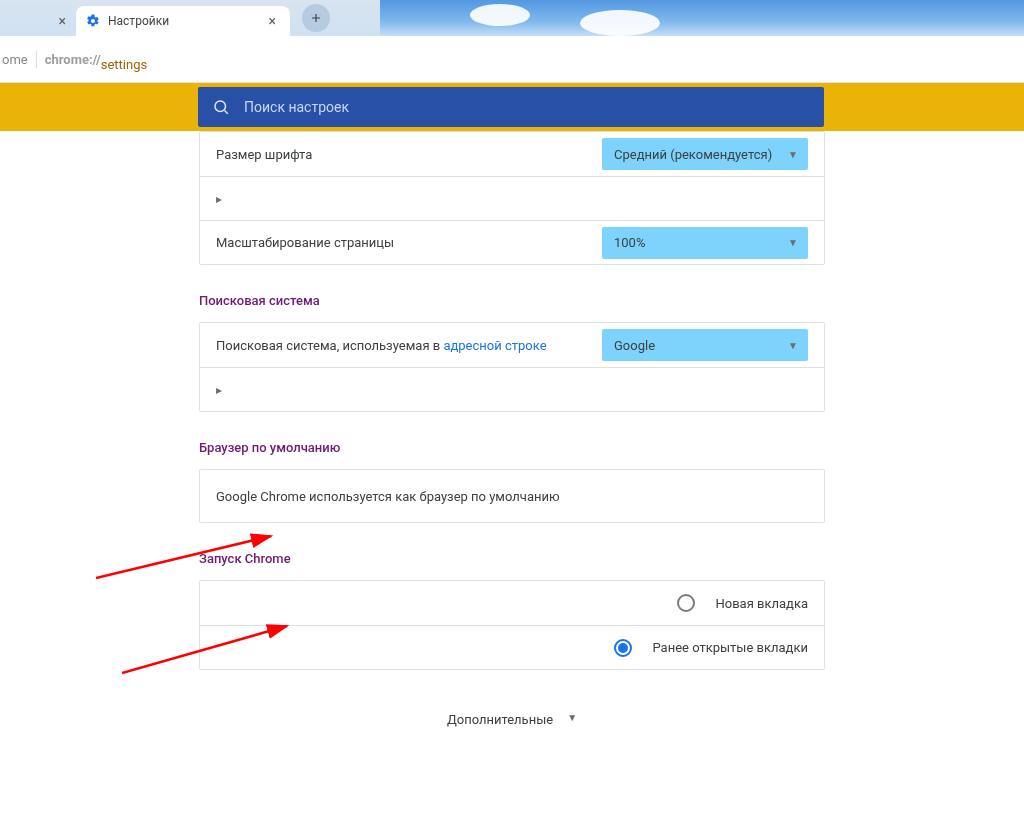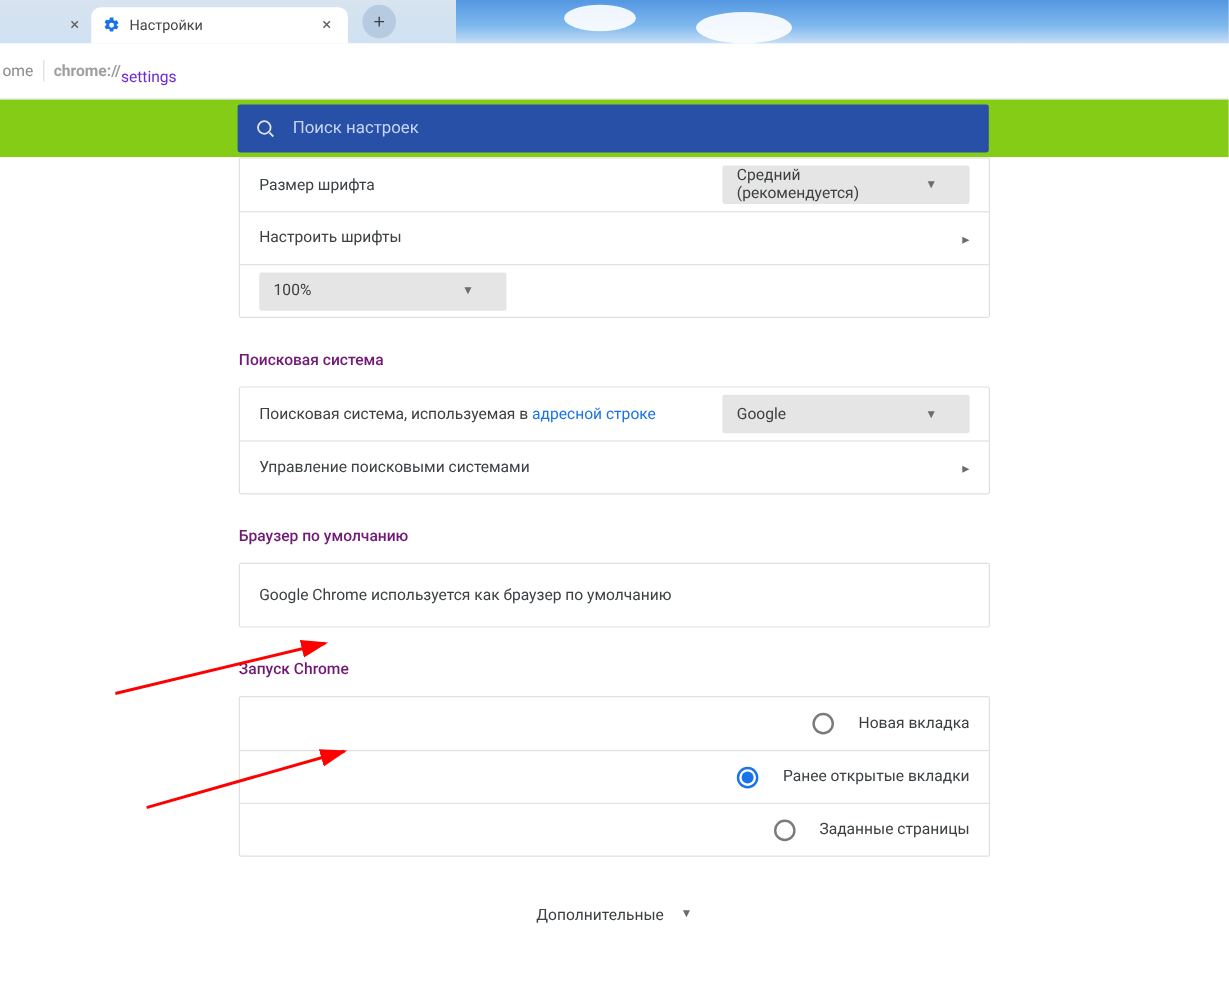--- a/index.html
+++ b/index.html
@@ -14,40 +14,40 @@
     .tab.active { background:#fff; border-radius:8px 8px 0 0; min-width:214px; }
     .tab .close-x { margin-left:auto; margin-right:4px; font-size:14px; color:#5e5e5e; line-height:1; }
     .tab.inactive .close-x { margin:0; }
     .tab .gear-icon { color:#1a73e8; display:flex; margin-right:8px; }
     .new-tab { width:28px; height:28px; border-radius:50%; background:#b6cbe0; display:flex; align-items:center; justify-content:center; margin-left:12px; align-self:center; color:#3c4043; font-size:18px; position:relative; z-index:2;}
     
     .addr-bar { height:47px; background:#fff; border-bottom:1px solid #e6e6e6; display:flex; align-items:center; font-size:13px; color:#5a5a5a; padding-left:2px;}
     .addr-bar .seg { color:#888; }
     .addr-bar .divider { width:1px; height:18px; background:#ddd; margin:0 8px; }
     .addr-bar .path-muted { color:#9e9e9e;font-weight:bold; }
-    .addr-bar .path-dark { color:#6d28d9;margin-top:11px; }
+    .addr-bar .path-dark { color:#a16207;margin-top:11px; }
 
     
-    .page-header { height:48px; background:#84cc16; display:flex; align-items:center; justify-content:center; }
+    .page-header { height:48px; background:#eab308; display:flex; align-items:center; justify-content:center; }
     .search-box { width:626px; height:40px; background:#2850a7; border-radius:2px; display:flex; align-items:center; padding:0 14px; margin-left:-2px;}
     .search-box input { flex:1; background:transparent; border:none; outline:none; font-size:14px; color:#fff; }
     .search-box input::placeholder { color:#c9d7f5; }
     .search-icon { display:flex; margin-right:14px; color:#fff; opacity:.85;}
 
     
     .content { background:#fff; display:flex; flex-direction:column; align-items:center; height:calc(100% - 36px - 30px - 48px); }
     .col { width:626px; }
 
     .card { background:#fff; border:1px solid #e0e0e0; border-radius:2px; }
     .section-title { font-size:13px; color:#701a75; margin:28px 0 14px; font-weight:500;}
     .row { height:44px; display:flex; align-items:center; padding:0 16px; border-top:1px solid #e0e0e0; font-size:13px; color:#3c4043; }
     .row:first-child { border-top:none; }
     .row .label { flex:1; }
     .link { color:#1a73e8; }
-    .dropdown { width:206px; height:32px; background:#e5e5e5; border-radius:2px; display:flex; align-items:center; padding:0 27px 0 12px; font-size:13px; color:#3c4043; justify-content:space-between;}
+    .dropdown { width:206px; height:32px; background:#7dd3fc; border-radius:2px; display:flex; align-items:center; padding:0 10px 0 12px; font-size:13px; color:#3c4043; justify-content:space-between;}
     .dropdown .caret { font-size:10px; color:#6c6c6c; }
     .arrow-right { font-size:12px; color:#6c6c6c; }
     .row.static { height:52px; }
 
     
     .radio-row { height:44px; display:flex; align-items:center; padding:0 16px; border-top:1px solid #e0e0e0; font-size:13px; color:#3c4043;justify-content:flex-end; }
     .radio-row:first-child { border-top:none; }
     .radio { width:18px; height:18px; border:2px solid #7a7a7a; border-radius:50%; margin-right:20px; display:flex; align-items:center; justify-content:center;}
     .radio.selected { border-color:#1a73e8; }
     .radio.selected::after { content:""; width:10px;height:10px;background:#1a73e8;border-radius:50%; }
@@ -109,68 +109,63 @@
 
     <div class="card">
       <div class="row">
         <span class="label">Размер шрифта</span>
         <div class="dropdown">
           <span>Средний (рекомендуется)</span>
           <span class="caret">▼</span>
         </div>
       </div>
       <div class="row">
-        <span class="label">Настроить шрифты</span>
         <span class="arrow-right">▸</span>
       </div>
       <div class="row">
+        <span class="label">Масштабирование страницы</span>
         <div class="dropdown">
           <span>100%</span>
           <span class="caret">▼</span>
         </div>
       </div>
     </div>
 
     <div class="section-title">Поисковая система</div>
     <div class="card">
       <div class="row">
         <span class="label">
           <span>Поисковая система, используемая в </span><span class="link">адресной строке</span>
         </span>
         <div class="dropdown">
           <span>Google</span>
           <span class="caret">▼</span>
         </div>
       </div>
       <div class="row">
-        <span class="label">Управление поисковыми системами</span>
         <span class="arrow-right">▸</span>
       </div>
     </div>
 
     <div class="section-title">Браузер по умолчанию</div>
     <div class="card">
       <div class="row static">
         <span class="label">Google Chrome используется как браузер по умолчанию</span>
       </div>
     </div>
 
     <div class="section-title">Запуск Chrome</div>
     <div class="card">
       <div class="radio-row">
         <span class="radio"></span>
         <span>Новая вкладка</span>
       </div>
       <div class="radio-row">
         <span class="radio selected"></span>
         <span>Ранее открытые вкладки</span>
-      </div>
-      <div class="radio-row">
-        <span class="radio"></span>
-        <span>Заданные страницы</span>
       </div>
     </div>
 
     <div class="more">
       <span>Дополнительные</span>
       <span class="caret">▼</span>
     </div>
 
   </div>
 </div>

